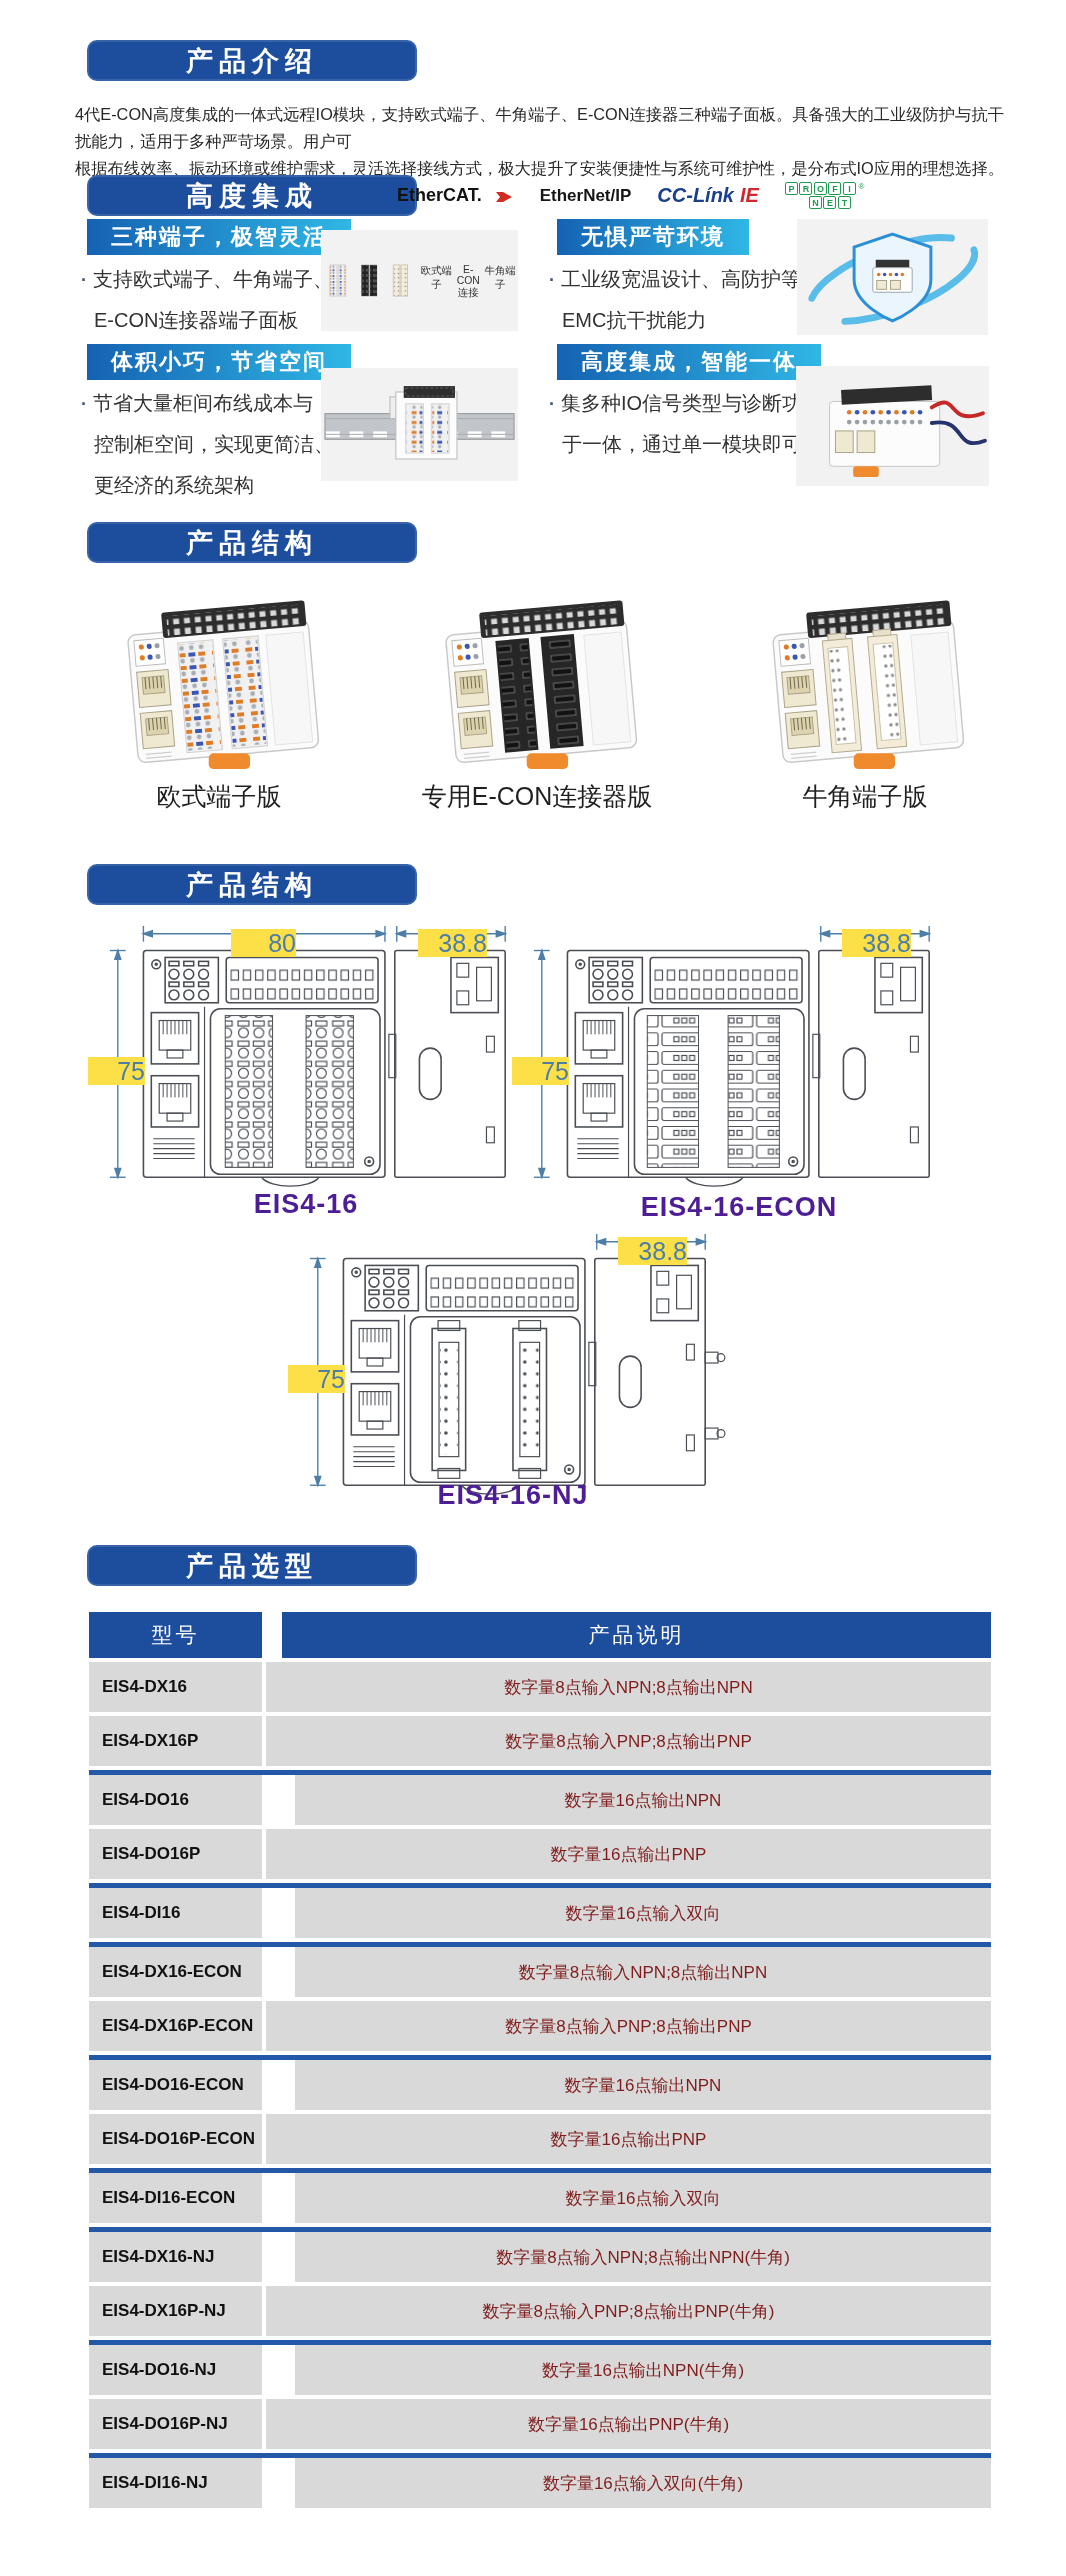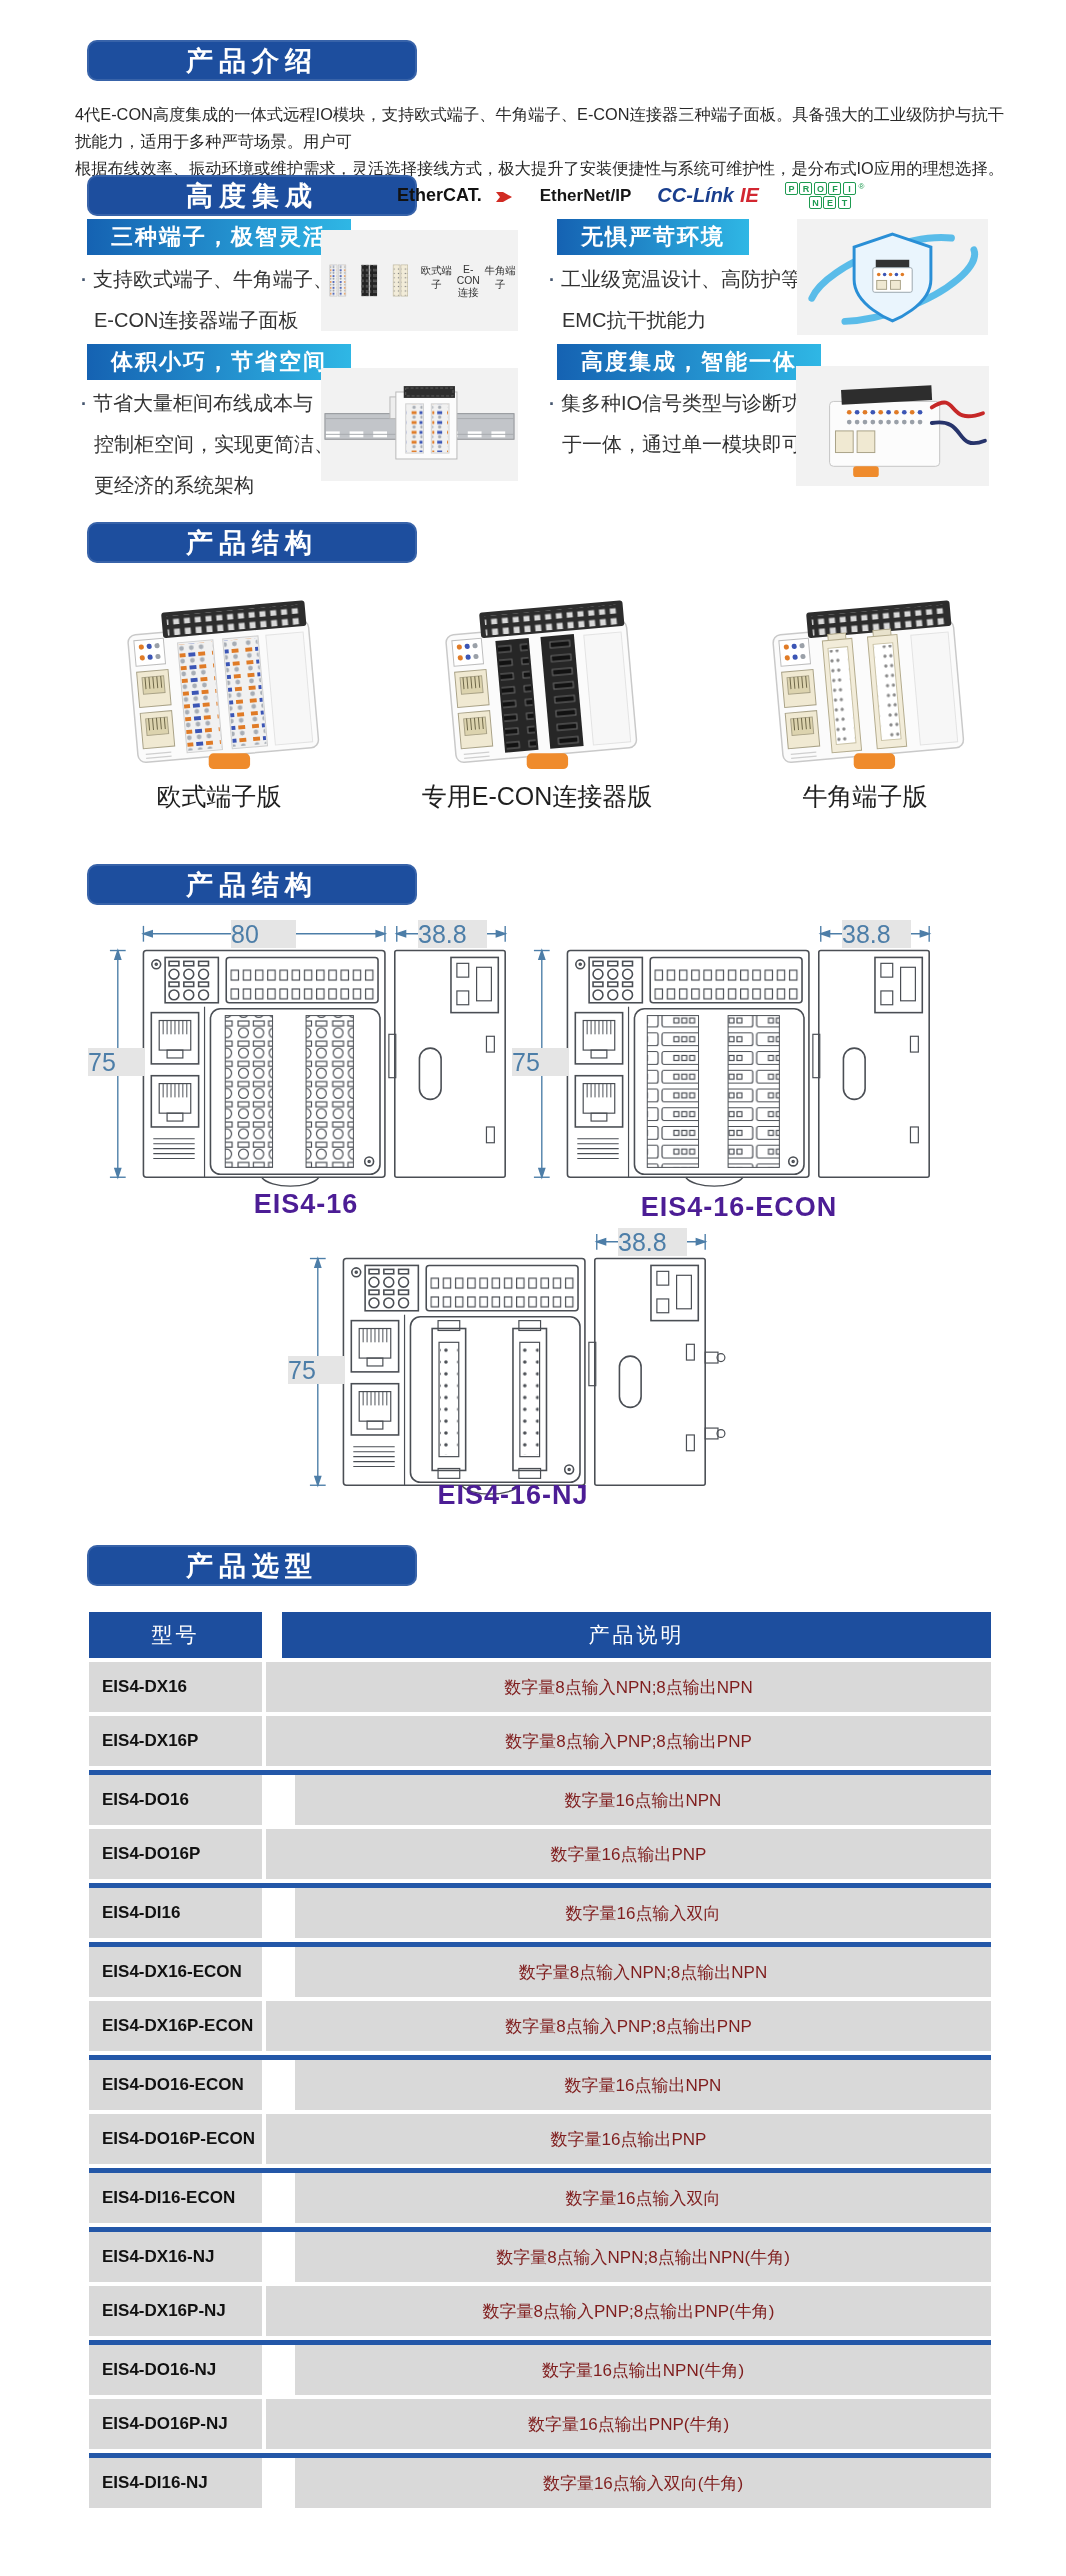--- a/index.html
+++ b/index.html
@@ -45,22 +45,22 @@
 
   .panel{ position:absolute; background:#f2f2f2; display:flex; flex-direction:row;
     align-items:center; justify-content:center; }
   .panel .term-labels{ width:100%; display:flex; padding:0 2px; margin-top:2px; }
   .panel .term-labels span{ flex:1; text-align:center; font-size:10.4px; color:#333; }
 
   .struct-fig{ position:absolute; width:222px; height:192px; }
   .struct-label{ position:absolute; width:336px; text-align:center; font-size:25px; color:#1f1f1f; }
 
   .dim-fig{ position:absolute; width:434px; height:276px; }
-  .dim-label{ position:absolute; background:#e5e5e5; color:#4d7ea8; font-size:25px;
-    text-align:left; line-height:28px; }
+  .dim-label{ position:absolute; background:#fde047; color:#4d7ea8; font-size:25px;
+    text-align:right; line-height:28px;margin-top:9px; }
   .model-label{ position:absolute; width:296px; text-align:center; font-size:27px;
     color:#4c1d95; letter-spacing:1px;font-weight:bold; }
 
   .sel-table{ position:absolute; left:89px; top:1612px; width:902px; }
   .thead{ display:flex; gap:20px; height:46px; }
   .hcell{ background:#1d4e9e; color:#fff; font-size:21px; letter-spacing:3px;
     display:flex; align-items:center; justify-content:center; }
   .c1{ width:173px; flex:none; }
   .c2{ flex:1; }
   .trow{ display:flex; gap:4px; height:50px; margin-top:4px; }

